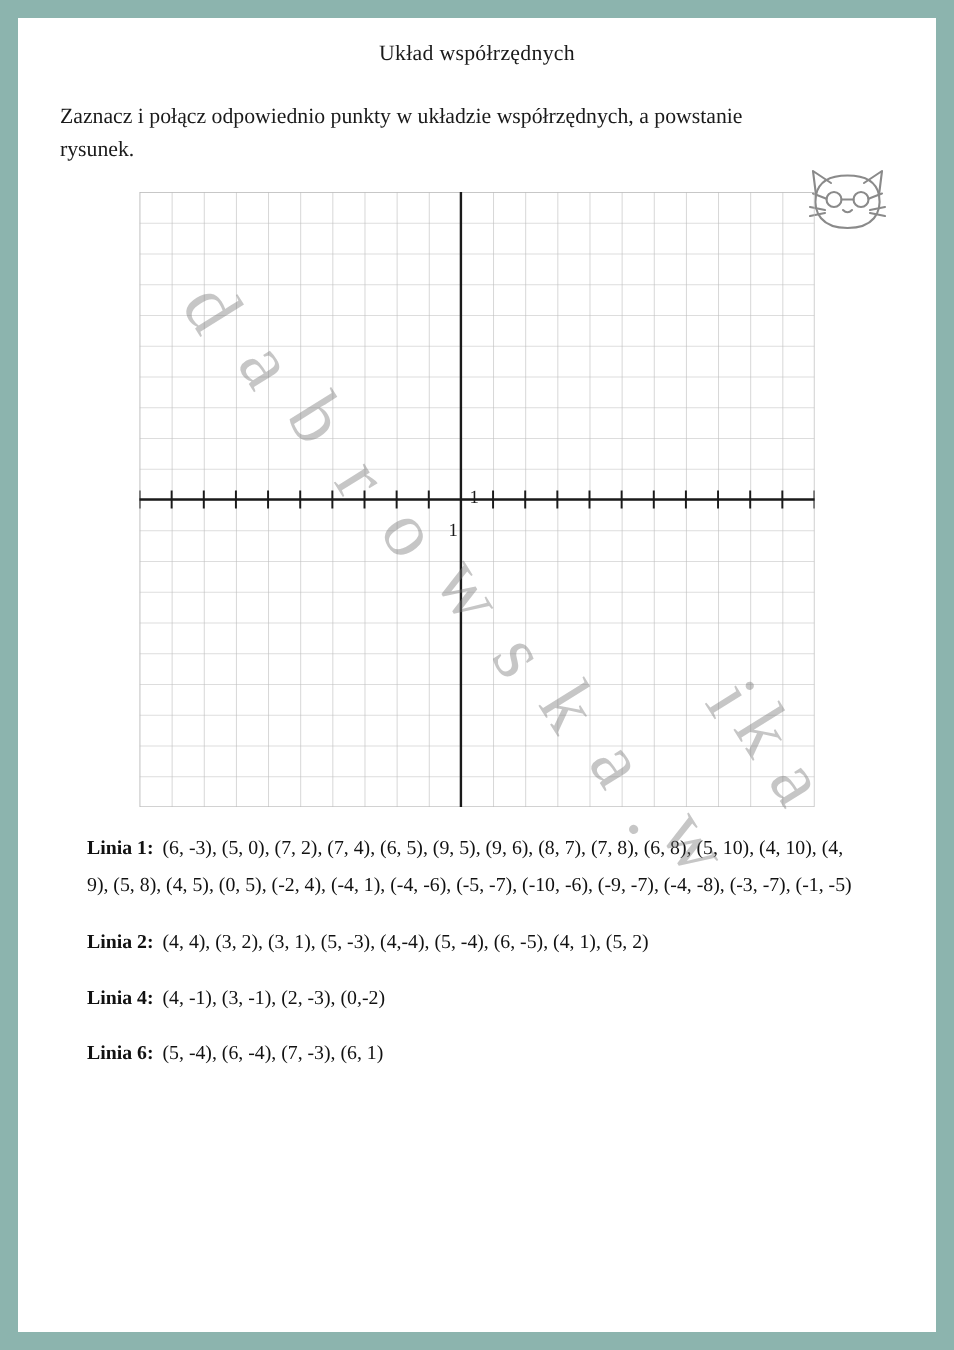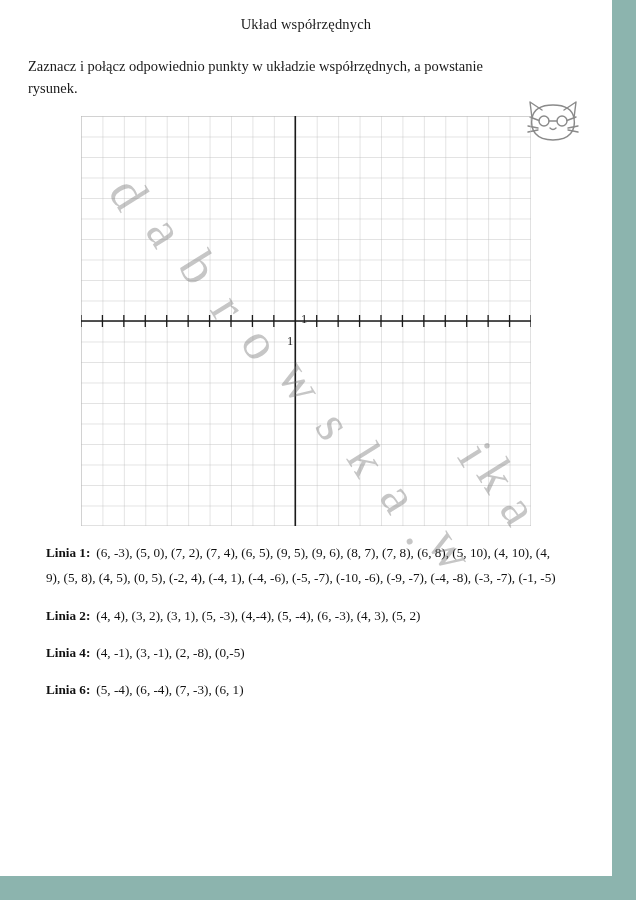--- a/index.html
+++ b/index.html
@@ -11,20 +11,21 @@
     background: #ffffff;
   }
   body {
     font-family: "Liberation Serif", serif;
   }
   .page {
     position: relative;
     width: 636px;
     height: 900px;
     background: #8cb4ae;
+    padding: 12px;
     overflow: hidden;
   }
   .sheet {
     position: relative;
     width: 612px;
     height: 876px;
     background: #ffffff;
     overflow: hidden;
   }
   .title {
@@ -183,24 +184,24 @@
       <span style="left:372px; top:296px; transform:rotate(58deg);">i</span>
       <span style="left:388px; top:318px; transform:rotate(58deg);">k</span>
       <span style="left:412px; top:352px; transform:rotate(58deg);">a</span>
     </div>
 
     <div class="lines">
       <div class="line-row">
         <span class="line-label">Linia 1:</span><span class="pts">(6, -3),  (5, 0),  (7, 2),  (7, 4),  (6, 5),  (9, 5),  (9, 6),  (8, 7),  (7, 8),  (6, 8),  (5, 10),  (4, 10),  (4, 9),  (5, 8),  (4, 5),  (0, 5),  (-2, 4),  (-4, 1),  (-4, -6),  (-5, -7),  (-10, -6),  (-9, -7),  (-4, -8),  (-3, -7),  (-1, -5)</span>
       </div>
       <div class="line-row">
-        <span class="line-label">Linia 2:</span><span class="pts">(4, 4),  (3, 2),  (3, 1),  (5, -3),  (4,-4),  (5, -4),  (6, -3),  (4, 3),  (5, 2)</span>
-      </div>
-      <div class="line-row">
-        <span class="line-label">Linia 4:</span><span class="pts">(4, -1),  (3, -1),  (2, -8),  (0,-5)</span>
+        <span class="line-label">Linia 2:</span><span class="pts">(4, 4),  (3, 2),  (3, 1),  (5, -3),  (4,-4),  (5, -4),  (6, -5),  (4, 1),  (5, 2)</span>
+      </div>
+      <div class="line-row">
+        <span class="line-label">Linia 4:</span><span class="pts">(4, -1),  (3, -1),  (2, -3),  (0,-2)</span>
       </div>
       <div class="line-row">
         <span class="line-label">Linia 6:</span><span class="pts">(5, -4),  (6, -4),  (7, -3),  (6, 1)</span>
       </div>
     </div>
 
   </div>
 </div>
 
 </body></html>

